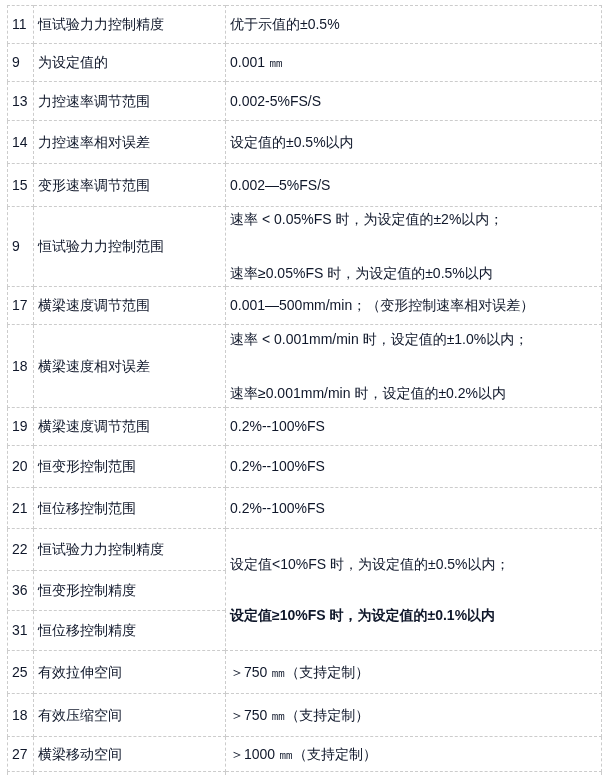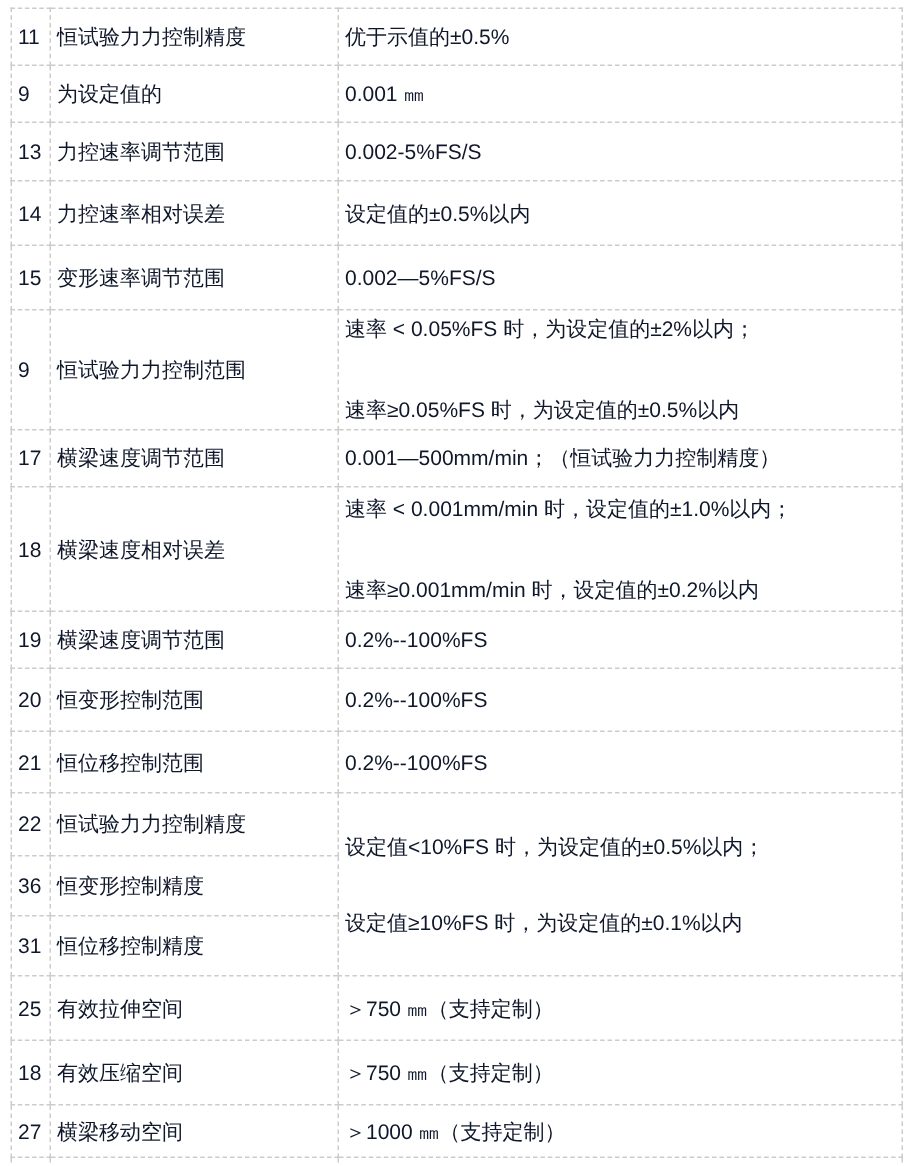--- a/index.html
+++ b/index.html
@@ -36,21 +36,21 @@
   tr.h39 { height: 39px; }
   tr.h40 { height: 40px; }
   tr.h41 { height: 41px; }
   tr.h42 { height: 42px; }
   tr.h43 { height: 43px; }
   tr.h35 { height: 35px; }
   tr.h80 { height: 80px; }
   tr.h83 { height: 83px; }
   tr.hend { height: 30px; }
   .vline + .vline { margin-top: 35px; }
-  td.merged .vline + .vline { margin-top: 32px; }
+  td.merged .vline + .vline { margin-top: 32px; font-weight: bold; }
 </style>
 </head>
 <body>
 
 <div id="screen">
   <table class="spec">
 
     <tbody>
         <tr class="h38">
       <td class="c-no">11</td>
@@ -87,21 +87,21 @@
       <td class="c-label">恒试验力力控制范围</td>
       <td class="c-value">
         <div class="vline">速率 &lt; 0.05%FS 时，为设定值的±2%以内；</div>
         <div class="vline">速率≥0.05%FS 时，为设定值的±0.5%以内</div>
       </td>
     </tr>
 
     <tr class="h38">
       <td class="c-no">17</td>
       <td class="c-label">横梁速度调节范围</td>
-      <td class="c-value">0.001—500mm/min；（恒试验力力控制精度）</td>
+      <td class="c-value">0.001—500mm/min；（变形控制速率相对误差）</td>
     </tr>
 
     <tr class="h83">
       <td class="c-no">18</td>
       <td class="c-label">横梁速度相对误差</td>
       <td class="c-value">
         <div class="vline">速率 &lt; 0.001mm/min 时，设定值的±1.0%以内；</div>
         <div class="vline">速率≥0.001mm/min 时，设定值的±0.2%以内</div>
       </td>
     </tr>

